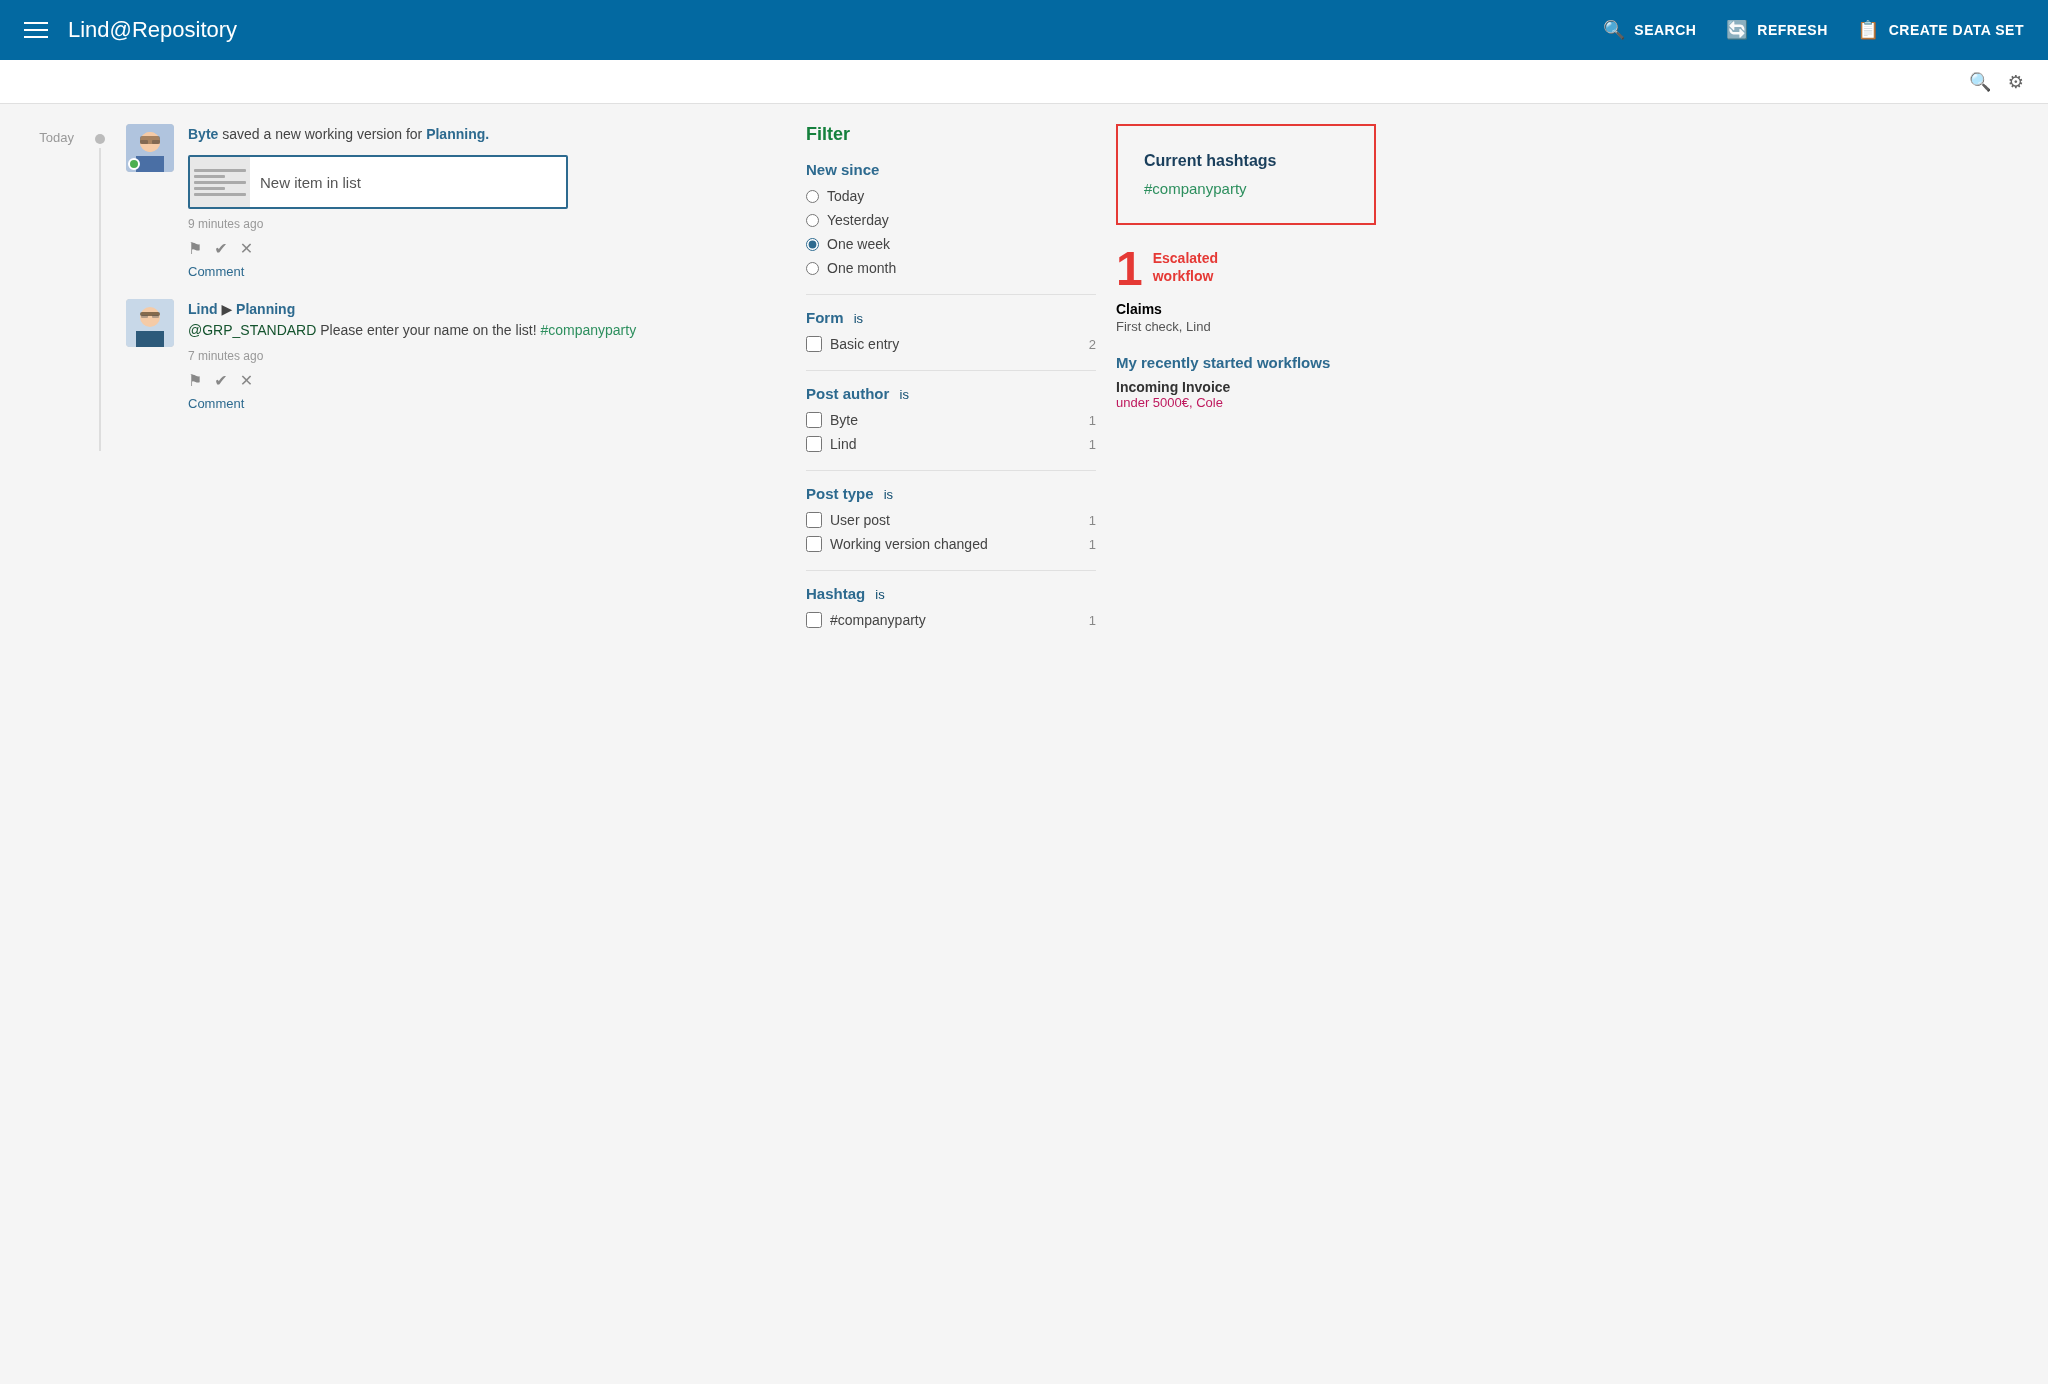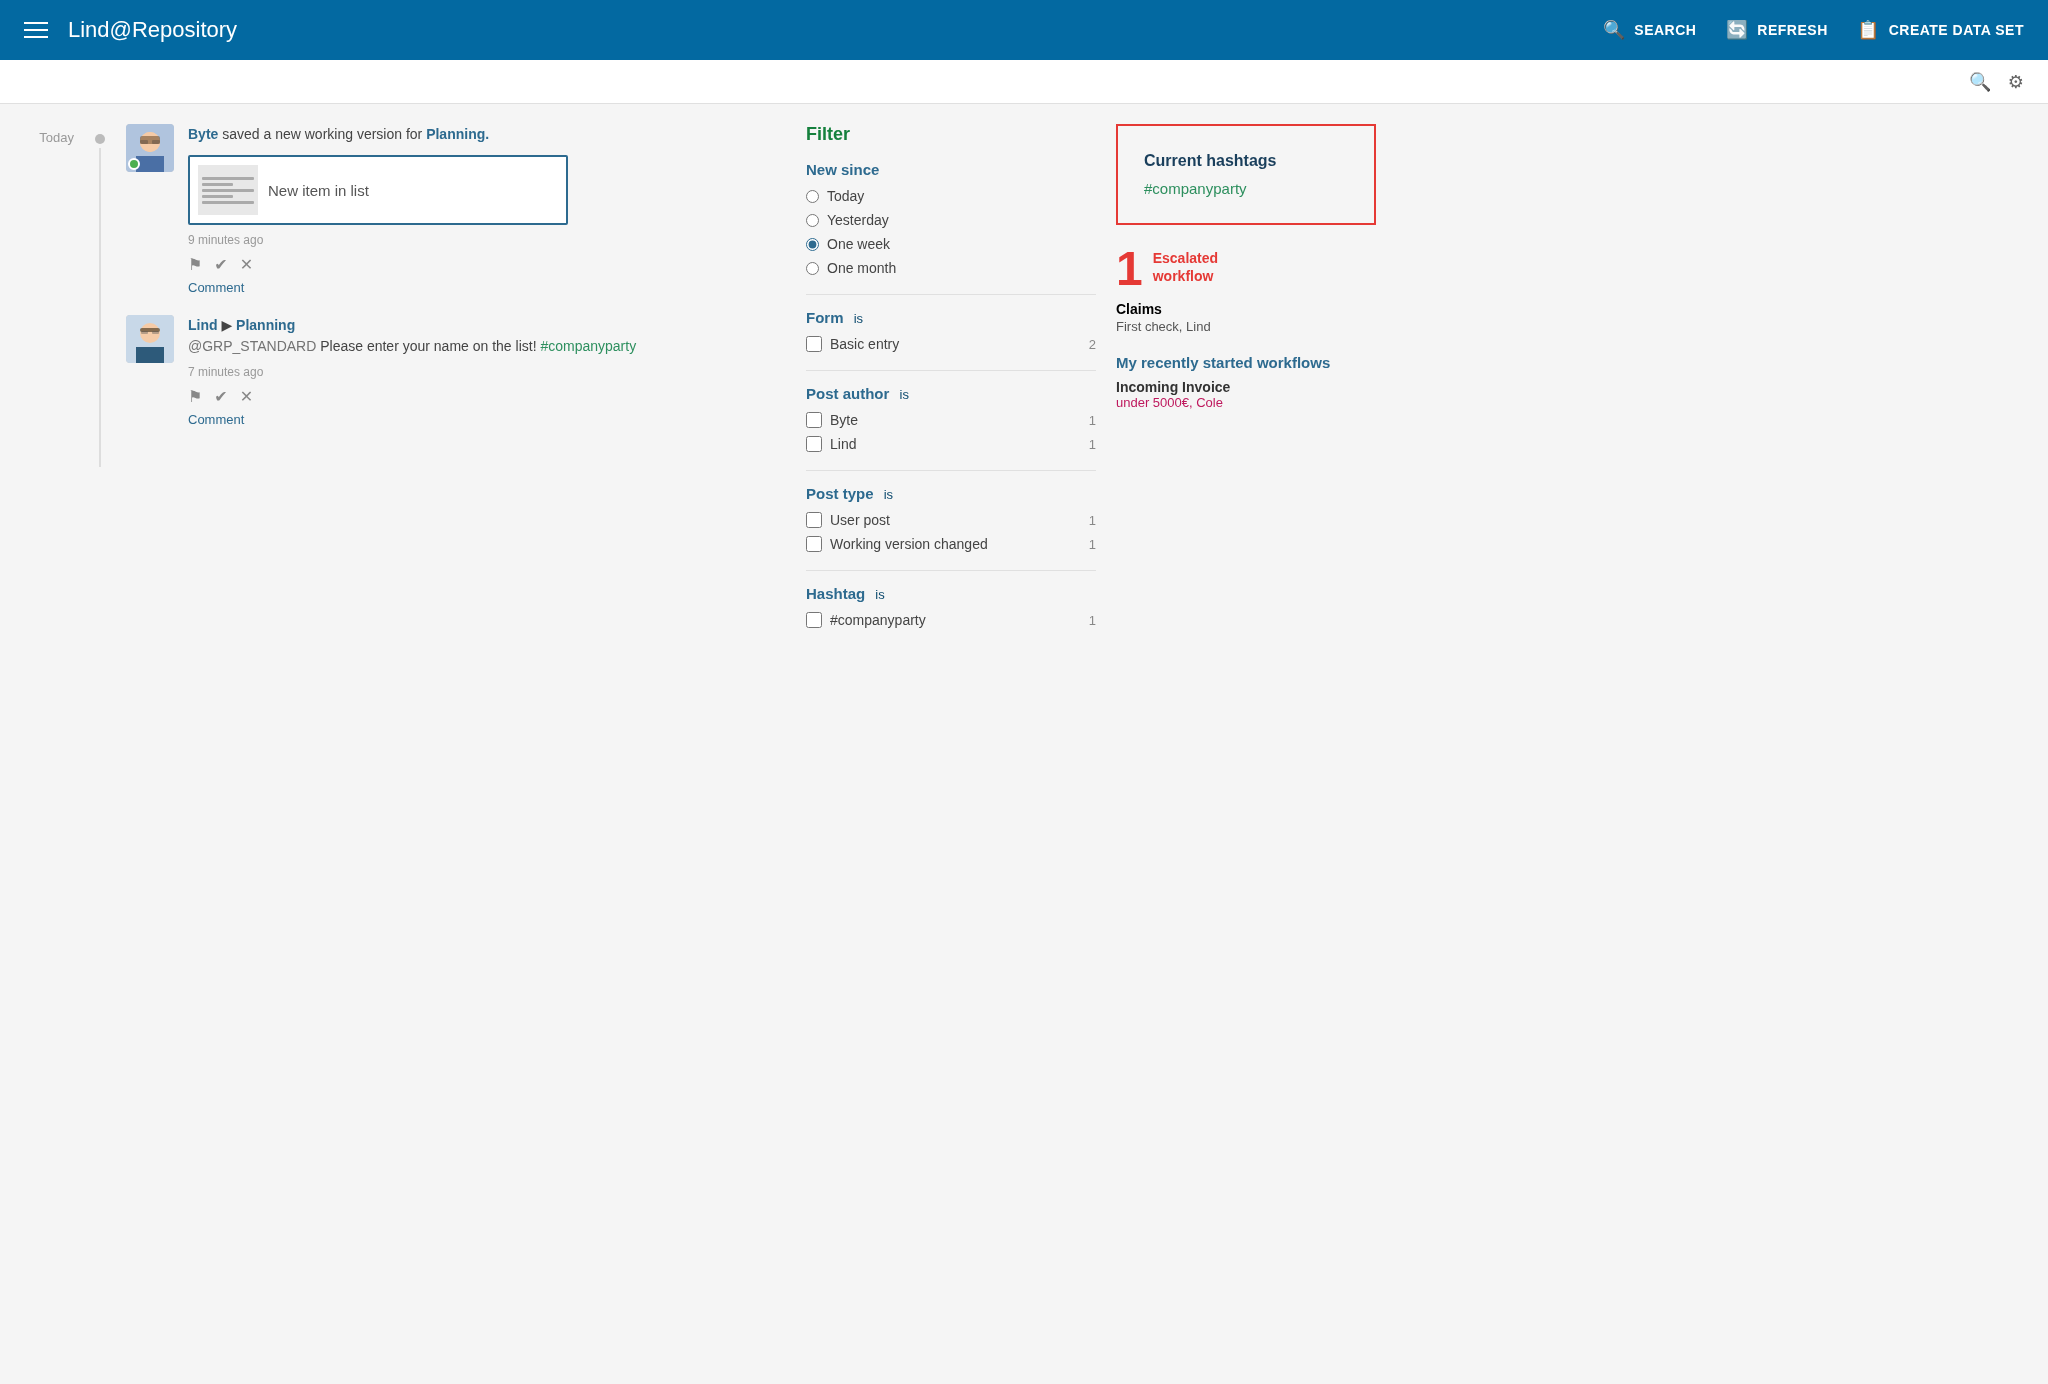--- a/index.html
+++ b/index.html
@@ -116,32 +116,31 @@
     .feed-text .user-link {
       color: #2d6a8f; font-weight: 700; cursor: pointer;
     }
     .feed-text .doc-link {
       color: #2d6a8f; font-weight: 700; cursor: pointer;
     }
     .feed-text .hashtag {
       color: #2d8f5e; cursor: pointer;
     }
     .feed-text .mention {
-      color: #737373; cursor: pointer;
+      color: #14532d; cursor: pointer;
     }
 
     
     .preview-card {
       border: 2px solid #2d6a8f;
       border-radius: 2px;
       display: flex;
       align-items: center;
       background: white;
       margin-top: 10px;
-      padding: 8px;
       gap: 10px;
       max-width: 380px;
       cursor: pointer;
     }
     .preview-thumb {
       width: 60px; height: 50px; background: #e8e8e8; flex-shrink: 0;
       display: flex; flex-direction: column; gap: 3px; padding: 4px; justify-content: center;
     }
     .preview-thumb-line {
       height: 3px; background: #aaa; border-radius: 1px;

